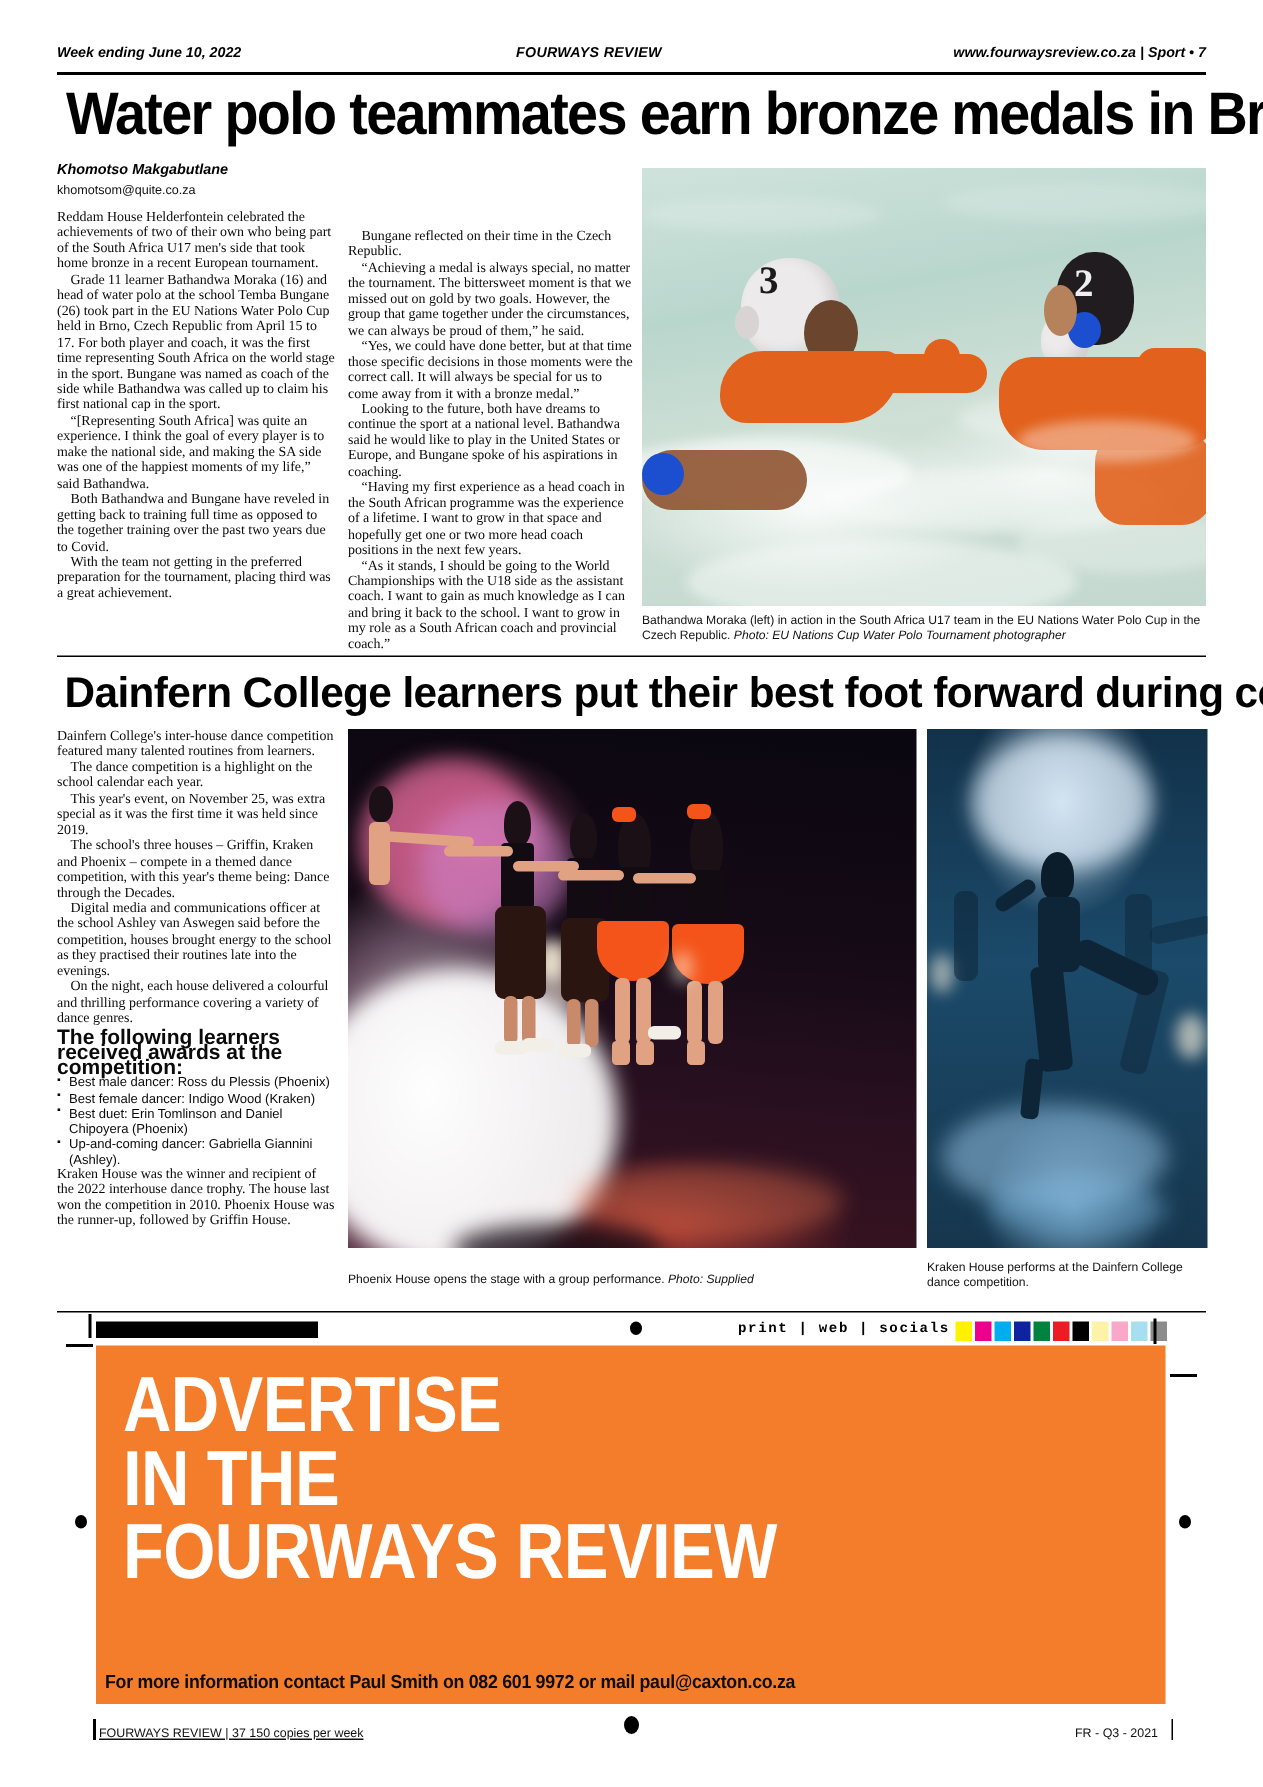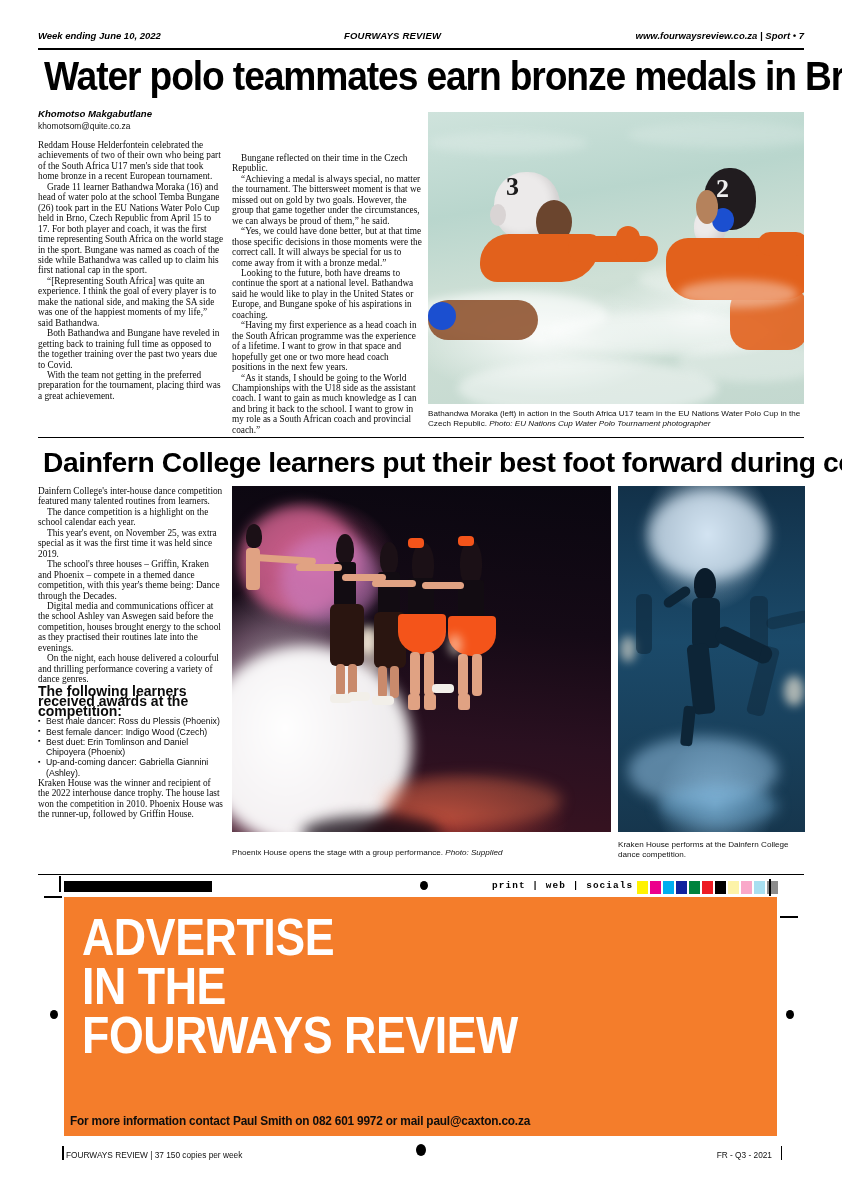--- a/index.html
+++ b/index.html
@@ -167,21 +167,21 @@
     font-weight:bold; font-size:12.6px; color:#0d0d0d;
     letter-spacing:-0.2px; white-space:nowrap;
     transform-origin:left bottom; transform: scaleX(0.94);
   }
 
   .footline {
     position:absolute; top:1150px;
     font-family:"Liberation Sans", sans-serif;
     font-size:8.3px; color:#111;
   }
-  #foot-left  { left:66px; }
+  #foot-left  { left:66px;text-decoration:underline; }
   #foot-right { right:70px; }
   .foot-rule-l { position:absolute; left:62px; top:1146px; width:1.5px; height:14px; background:#000; }
   .foot-rule-r { position:absolute; right:60px; top:1146px; width:1.5px; height:14px; background:#000; }
   .foot-dot { position:absolute; left:416px; top:1144px; width:10px; height:12px; border-radius:50%; background:#000; }
 </style>
 </head>
 <body>
 
 <div class="page">
 
@@ -259,21 +259,21 @@
     <p>The dance competition is a highlight on the school calendar each year.</p>
     <p>This year's event, on November 25, was extra special as it was the first time it was held since 2019.</p>
     <p>The school's three houses – Griffin, Kraken and Phoenix – compete in a themed dance competition, with this year's theme being: Dance through the Decades.</p>
     <p>Digital media and communications officer at the school Ashley van Aswegen said before the competition, houses brought energy to the school as they practised their routines late into the evenings.</p>
     <p>On the night, each house delivered a colourful and thrilling performance covering a variety of dance genres.</p>
     <div class="sans-body" style="margin-top:1px;">
       <b>The following learners received awards at the competition:</b>
     </div>
     <ul class="bullets">
       <li>Best male dancer: Ross du Plessis (Phoenix)</li>
-      <li>Best female dancer: Indigo Wood (Czech)</li>
+      <li>Best female dancer: Indigo Wood (Kraken)</li>
       <li>Best duet: Erin Tomlinson and Daniel Chipoyera (Phoenix)</li>
       <li>Up-and-coming dancer: Gabriella Giannini (Ashley).</li>
     </ul>
     <p class="noind">Kraken House was the winner and recipient of the 2022 interhouse dance trophy. The house last won the competition in 2010. Phoenix House was the runner-up, followed by Griffin House.</p>
   </div>
 
   <div class="photo" id="photo-dance-main">
     <div class="smoke" style="left:-30px; top:160px; width:210px; height:200px; background:rgba(255,255,255,.92);"></div>
     <div class="smoke" style="left:8px;  top:20px;  width:120px; height:110px; background:rgba(235,110,160,.7);"></div>
     <div class="smoke" style="left:48px; top:48px;  width:100px; height:90px;  background:rgba(200,130,200,.55);"></div>

